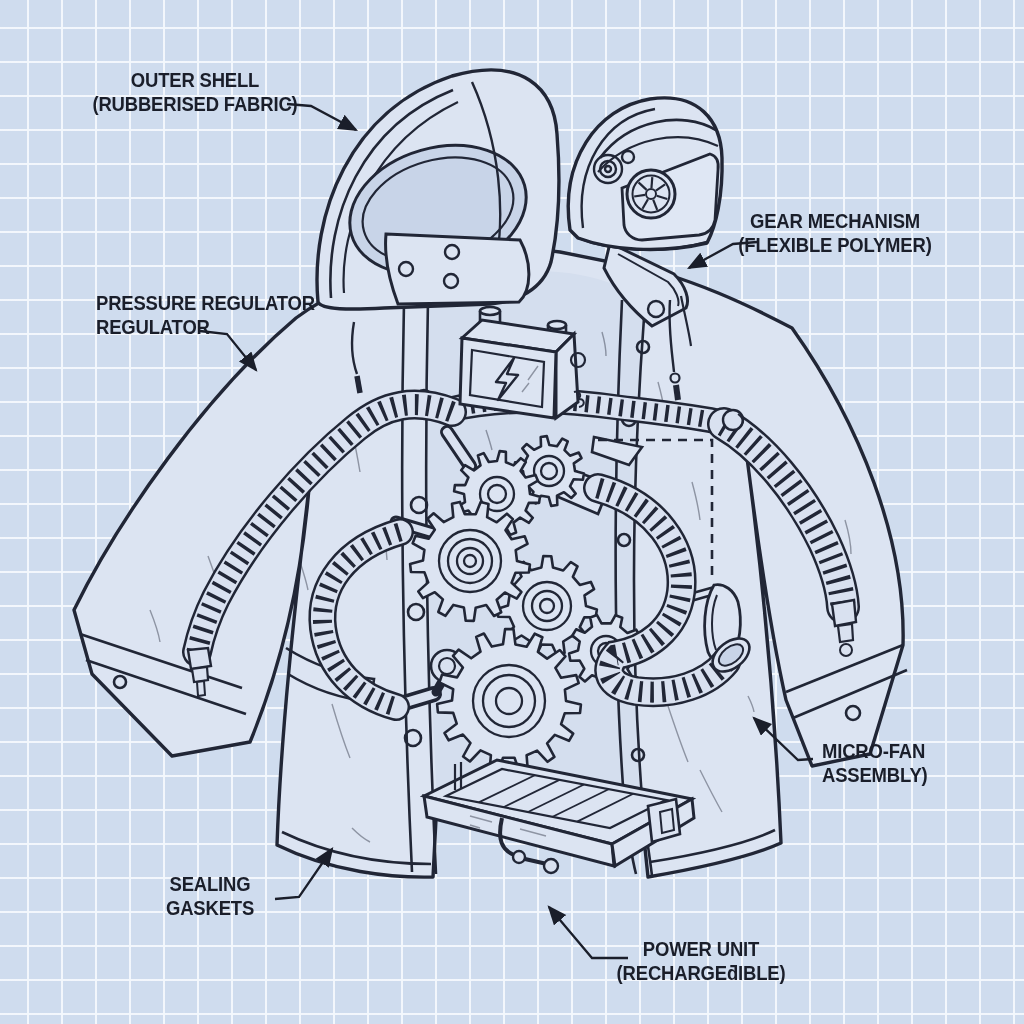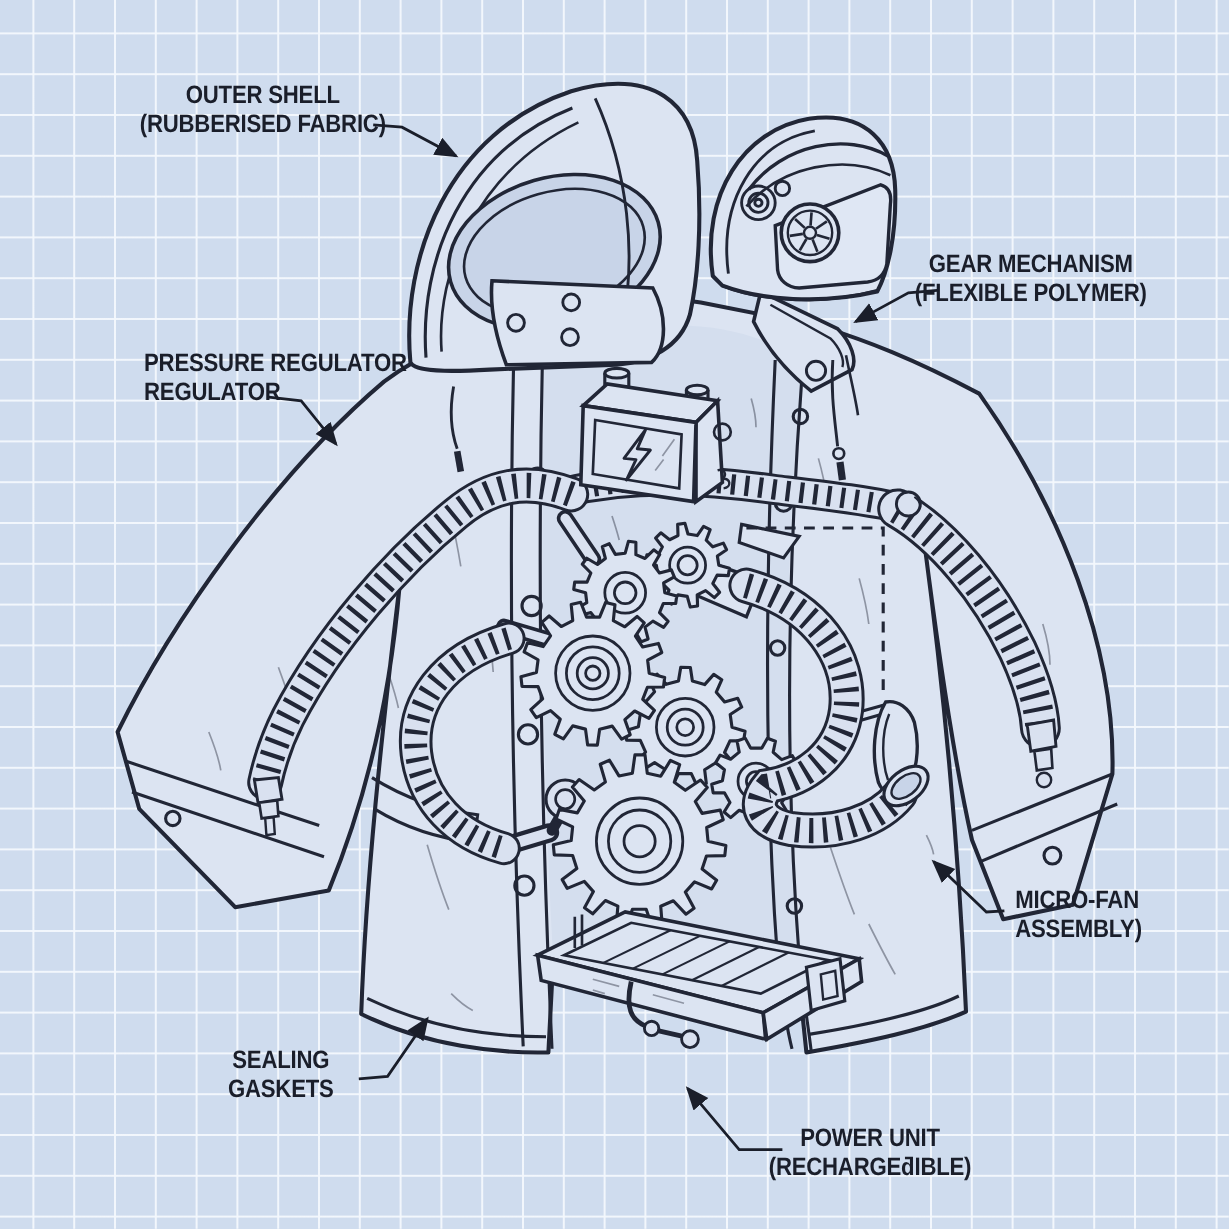--- a/index.html
+++ b/index.html
@@ -5,21 +5,21 @@
   html,body{margin:0;padding:0;}
   body{
     width:1024px;height:1024px;position:relative;overflow:hidden;
     background-color:#cfdcee;
     background-image:
       linear-gradient(rgba(244,248,253,.95) 2px, transparent 2px),
       linear-gradient(90deg, rgba(244,248,253,.95) 2px, transparent 2px);
     background-size:34px 34px;background-position:-7px -7px;
     font-family:"Liberation Sans",sans-serif;
   }
-  .stage{position:absolute;inset:0;margin-left:24px;}
+  .stage{position:absolute;inset:0;}
   svg#art{position:absolute;left:0;top:0;}
   .label{
     position:absolute;z-index:5;
     font:700 21px/23.5px "Liberation Sans",sans-serif;
     color:#1a1e2a;letter-spacing:-.2px;
     transform:scaleX(.88);
   }
   .label.center{text-align:center;transform-origin:center top;}
   .label.left{text-align:left;transform-origin:left top;}
   .sk{stroke:#212636;stroke-width:1.4;fill:none;opacity:.42;}

